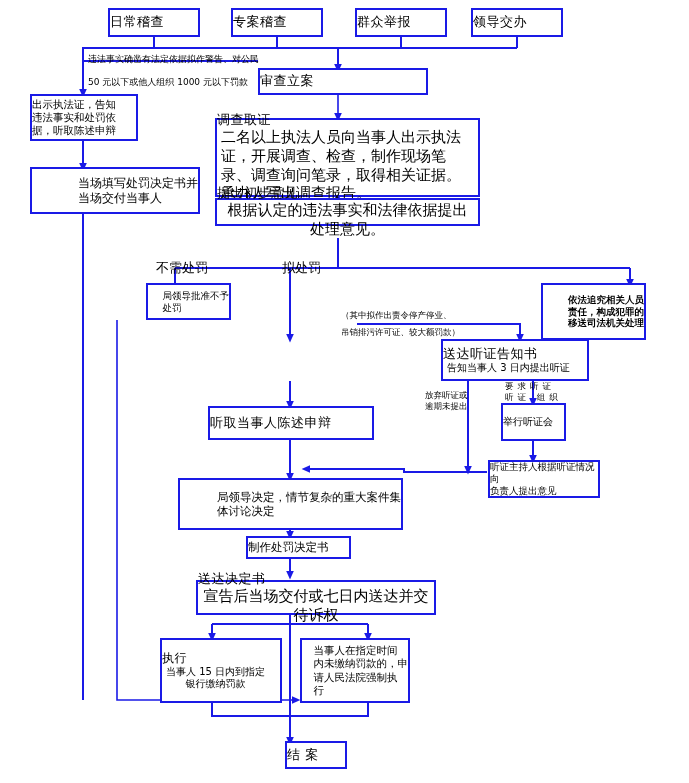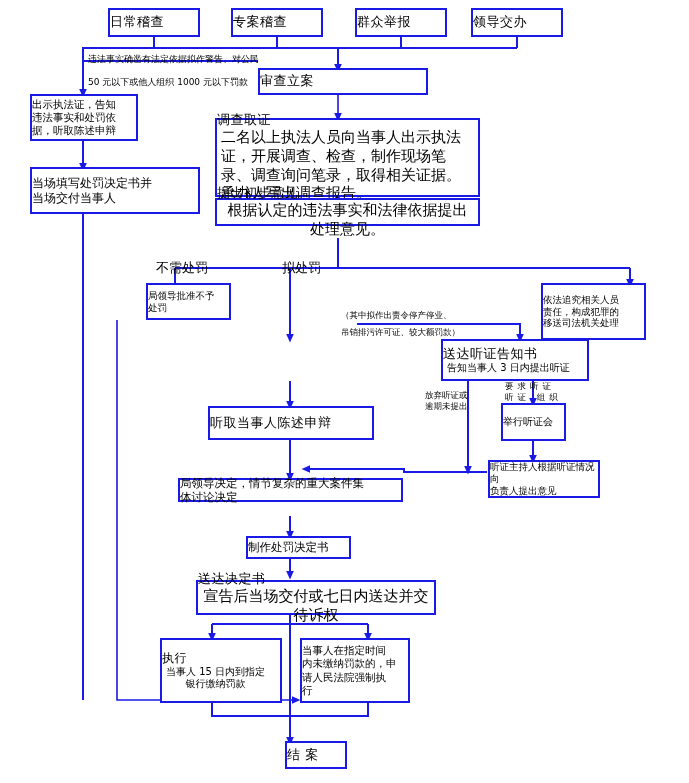--- a/index.html
+++ b/index.html
@@ -5,21 +5,21 @@
 <style>
   html,body{margin:0;padding:0;background:#ffffff;}
   body{font-family:"DejaVu Sans","Liberation Sans",sans-serif;}
   #canvas{position:relative;width:689px;height:783px;background:#fff;overflow:hidden;}
   #wires{position:absolute;left:0;top:0;width:689px;height:783px;}
   .node{position:absolute;box-sizing:border-box;border:2px solid #1a1ae6;background:#ffffff;
         display:flex;flex-direction:column;align-items:flex-start;justify-content:center;
         color:#000;text-align:center;line-height:1.25;}
   .node .ttl{font-size:13px;letter-spacing:.5px;white-space:nowrap;}
   .node .sub{font-size:15px;padding:0 4px;}
-  .node.left-al{align-items:flex-start;text-align:left;}
+  .node.left-al{align-items:flex-end;text-align:left;}
   .lbl{position:absolute;color:#000;background:transparent;white-space:pre;line-height:1.35;}
   .lbl.big{font-size:13px;}
   .lbl.sm{font-size:9px;}
   .lbl.xs{font-size:8.5px;}
   .spaced{letter-spacing:4px;}
 </style>
 </head>
 <body>
 
 <div id="canvas">
@@ -136,21 +136,21 @@
   <div class="lbl big" style="left:282px;top:259px;">拟处罚</div>
 
   <div class="node left-al" style="left:146px;top:283px;width:85px;height:37px;white-space:pre-line;font-size:9.5px;">
     <span>局领导批准不予
 处罚</span>
   </div>
 
   <div class="lbl xs" style="left:341px;top:310px;">（其中拟作出责令停产停业、</div>
   <div class="lbl xs" style="left:341px;top:327px;">吊销排污许可证、较大额罚款）</div>
 
-  <div class="node left-al" style="left:541px;top:283px;width:105px;height:57px;white-space:pre-line;font-size:9.5px;justify-content:center;">
+  <div class="node left-al" style="left:541px;top:283px;width:105px;height:57px;white-space:pre-line;font-size:9.5px;justify-content:center;font-weight:bold;">
     <span>依法追究相关人员
 责任，构成犯罪的
 移送司法机关处理</span>
   </div>
 
 
   <div class="node" style="left:441px;top:339px;width:148px;height:42px;">
     <span class="ttl">送达听证告知书</span>
     <span class="sub" style="font-size:10px;">告知当事人 3 日内提出听证</span>
   </div>
@@ -167,21 +167,21 @@
 
   <div class="node left-al" style="left:488px;top:460px;width:112px;height:38px;white-space:pre-line;font-size:9.5px;">
     <span>听证主持人根据听证情况向
 负责人提出意见</span>
   </div>
 
   <div class="node" style="left:208px;top:406px;width:166px;height:34px;">
     <span class="ttl">听取当事人陈述申辩</span>
   </div>
 
-  <div class="node left-al" style="left:178px;top:478px;width:225px;height:24px;white-space:pre-line;font-size:11.5px;justify-content:center;">
+  <div class="node left-al" style="left:178px;top:478px;width:225px;height:52px;white-space:pre-line;font-size:11.5px;justify-content:center;">
     <span>局领导决定，情节复杂的重大案件集
 体讨论决定</span>
   </div>
 
   <div class="node" style="left:246px;top:536px;width:105px;height:23px;font-size:11.5px;">
     <span>制作处罚决定书</span>
   </div>
 
   <div class="node" style="left:196px;top:580px;width:240px;height:35px;">
     <span class="ttl">送达决定书</span>

